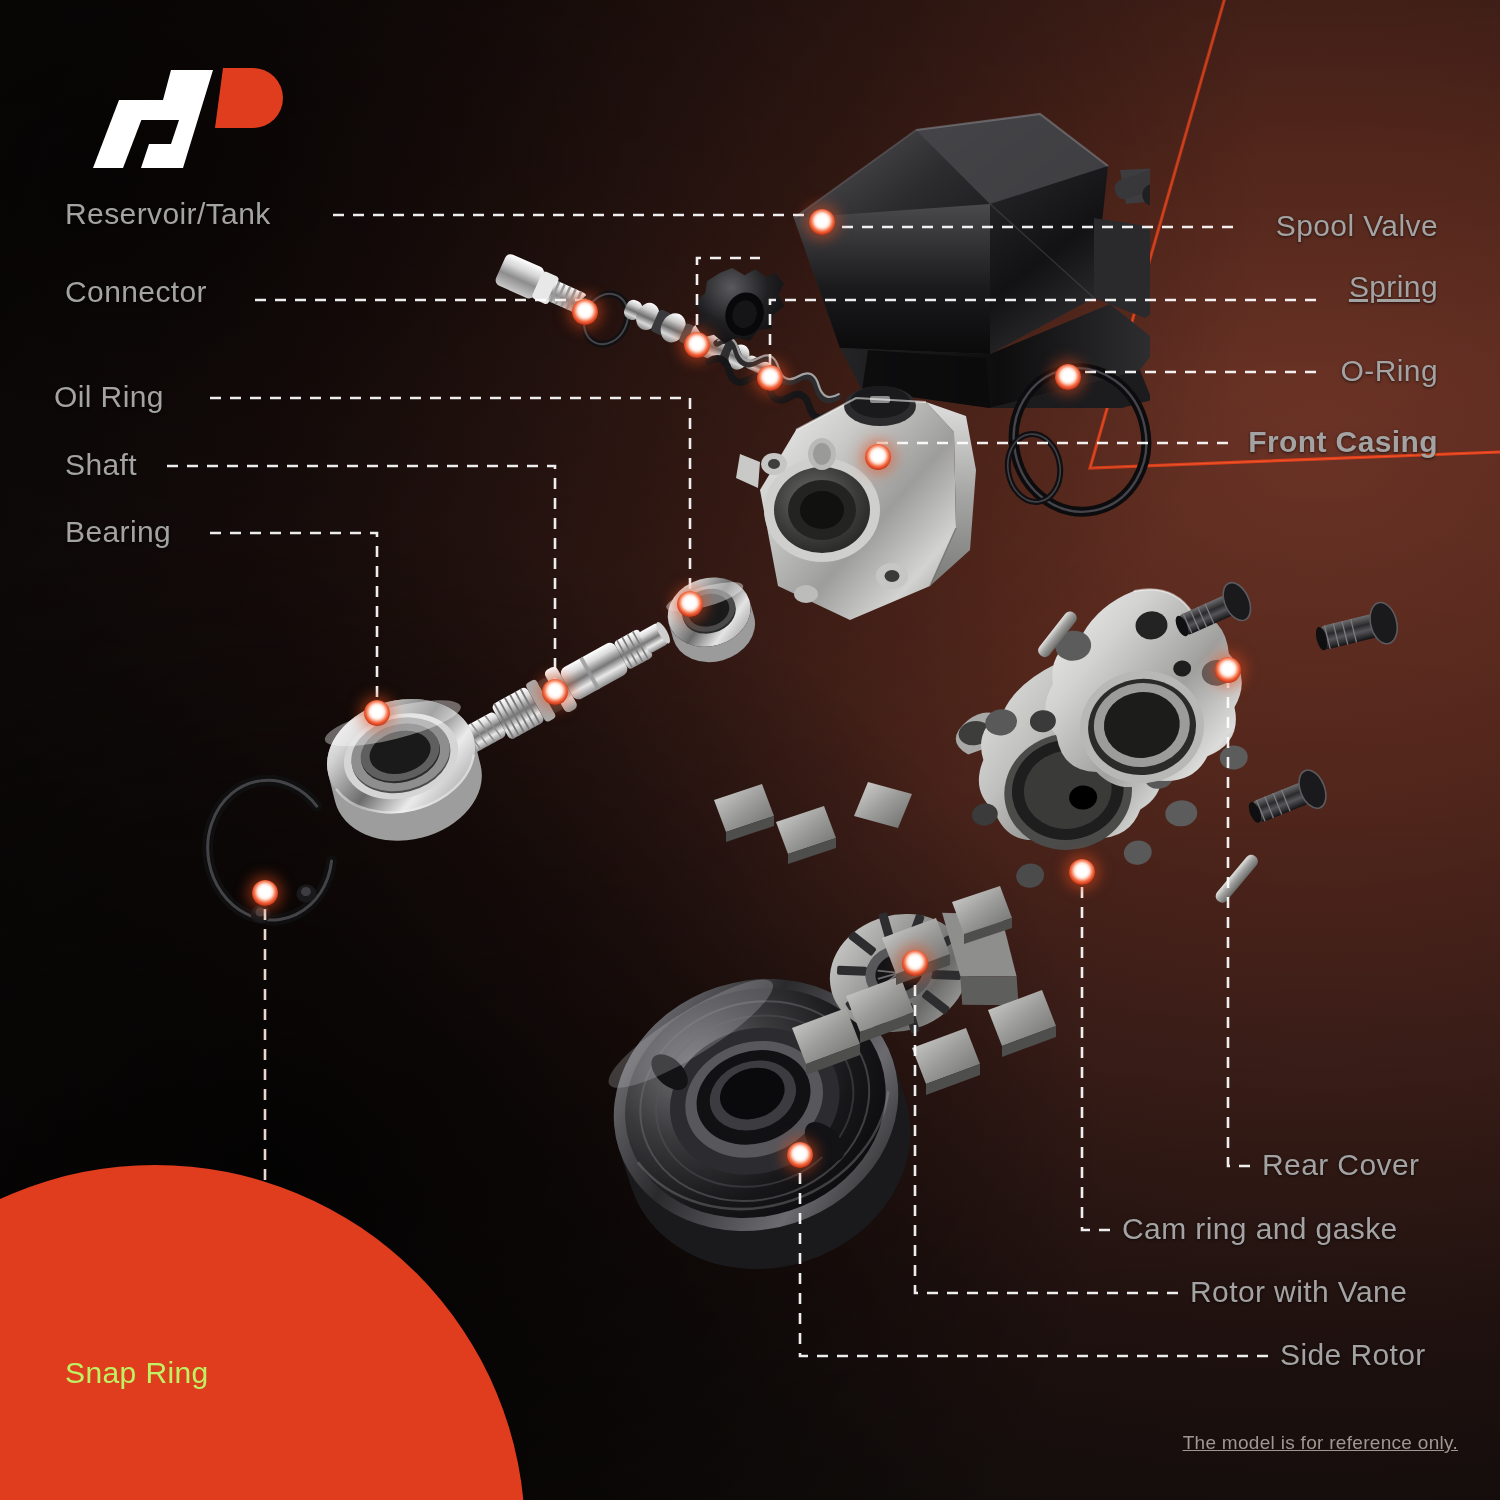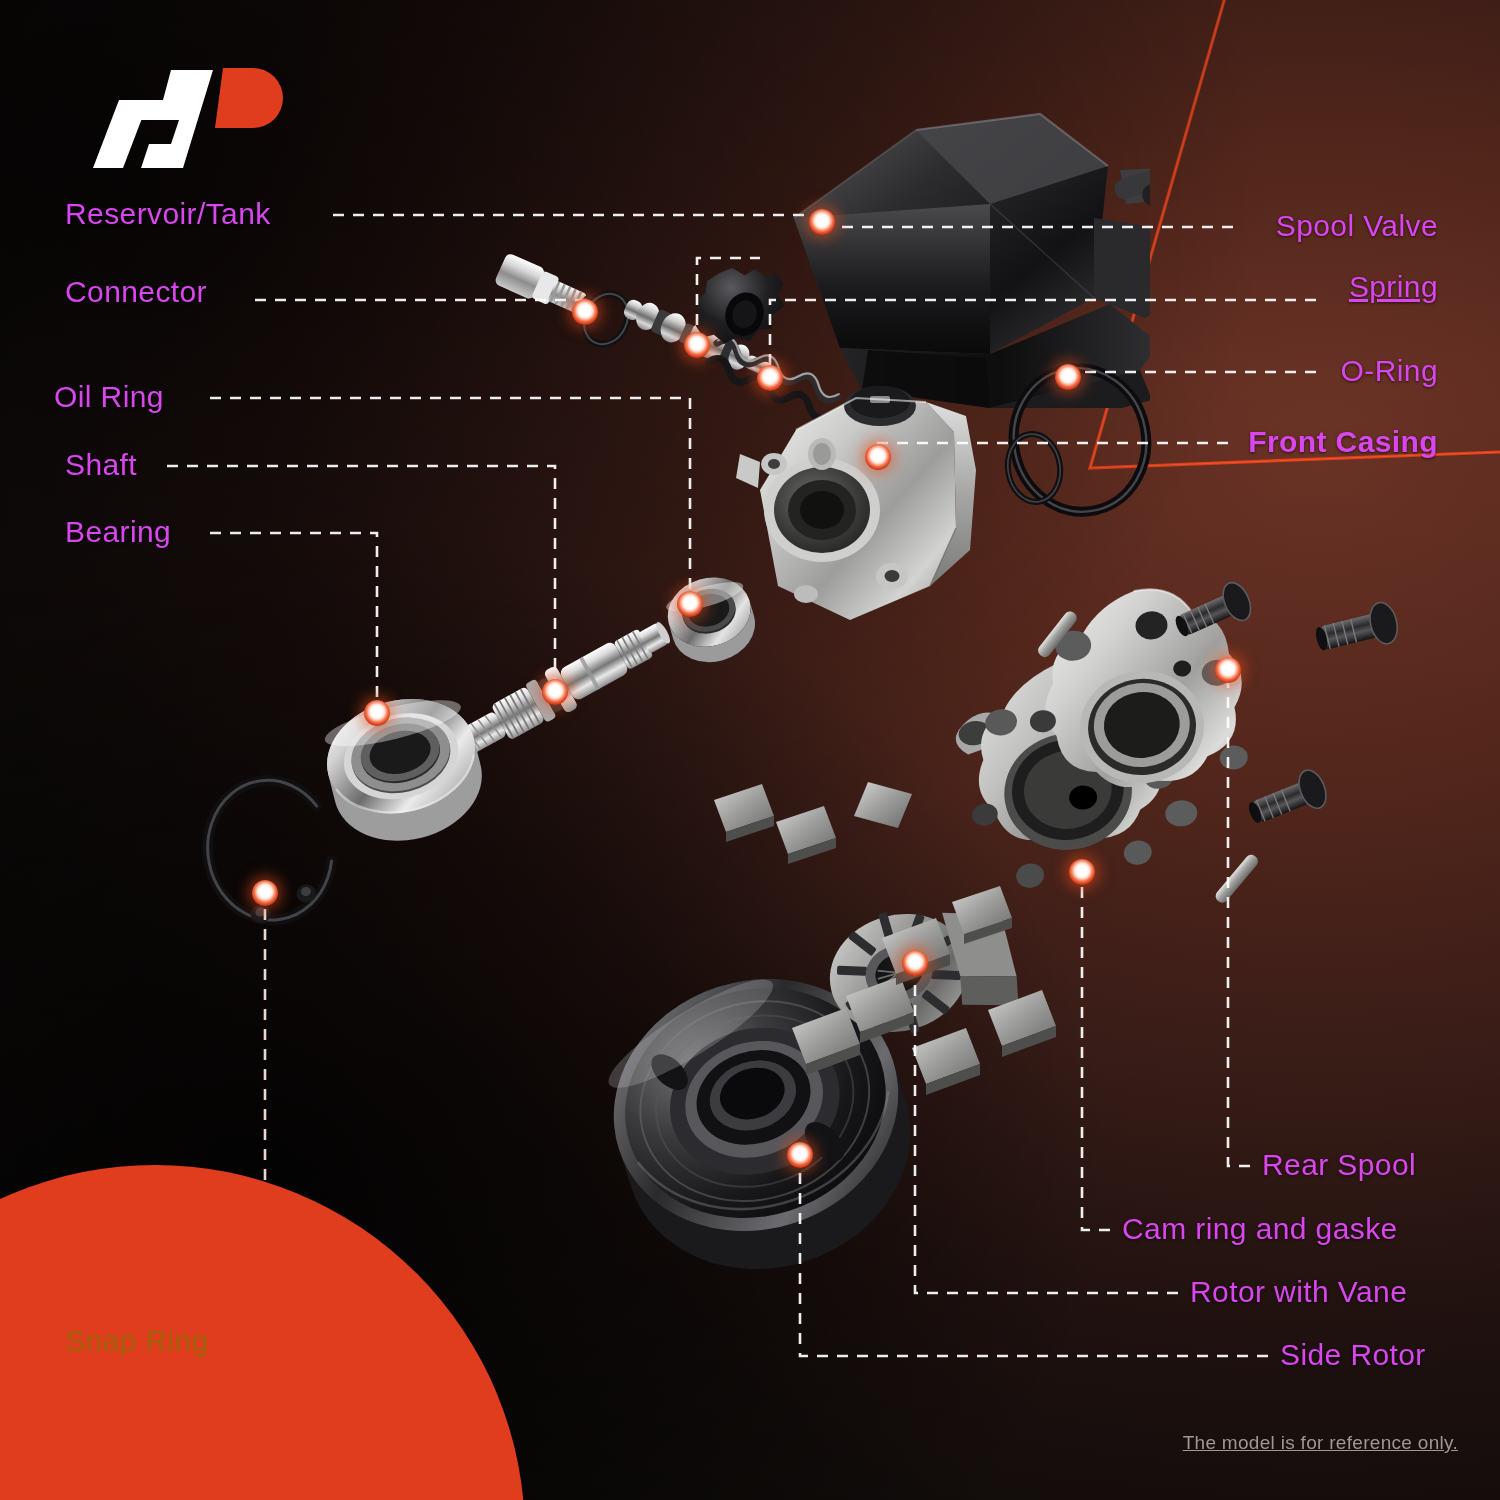--- a/index.html
+++ b/index.html
@@ -19,24 +19,24 @@
       radial-gradient(90% 70% at 8% 12%, rgba(0,0,0,.75) 0%, rgba(0,0,0,.30) 55%, rgba(0,0,0,0) 85%),
       linear-gradient(180deg, rgba(0,0,0,.18) 0%, rgba(0,0,0,0) 25%, rgba(0,0,0,.22) 100%);
   }
   .corner-orange{
     position:absolute;left:-215px;top:1165px;width:740px;height:740px;border-radius:50%;
     background:#df3d1d;
   }
   .accent-line{position:absolute;left:0;top:0;width:1500px;height:560px;pointer-events:none;}
 
   
-  .lbl{position:absolute;color:#d946ef;font-size:30px;letter-spacing:.4px;
+  .lbl{position:absolute;color:#a3a3a3;font-size:30px;letter-spacing:.4px;
        white-space:nowrap;line-height:1;text-shadow:0 1px 3px rgba(0,0,0,.65);}
   .lbl.r{transform:translateX(-100%);}
-  .lbl.onorange{color:#a16207;text-shadow:none;}
+  .lbl.onorange{color:#bef264;text-shadow:none;margin-top:32px;}
   .footnote{position:absolute;right:42px;top:1432px;color:#a09792;font-size:19px;
             letter-spacing:.3px;white-space:nowrap;text-decoration:underline;}
 
   
   .leaders{position:absolute;inset:0;pointer-events:none;}
   .leaders path{fill:none;stroke:#ffffff;stroke-width:2.6;
     stroke-dasharray:11 9;stroke-linecap:butt;opacity:.93;}
   .leaders path.warm{stroke:#f7e3d8;opacity:.95;}
 
   
@@ -643,21 +643,21 @@
   <div id="labels">
       <div class="lbl" style="left: 65px; top: 199px;">Reservoir/Tank</div>
       <div class="lbl" style="left: 65px; top: 277px;">Connector</div>
       <div class="lbl" style="left: 54px; top: 382px; text-align: right;">Oil Ring</div>
       <div class="lbl" style="left: 65px; top: 450px;">Shaft</div>
       <div class="lbl" style="left: 65px; top: 517px;">Bearing</div>
       <div class="lbl r" style="left: 1438px; top: 211px;">Spool Valve</div>
       <div class="lbl r" style="left: 1438px; top: 272px; text-decoration: underline;">Spring</div>
       <div class="lbl r" style="left: 1438px; top: 356px;">O-Ring</div>
       <div class="lbl r" style="left: 1438px; top: 427px; font-weight: bold;">Front Casing</div>
-      <div class="lbl" style="left: 1262px; top: 1150px;">Rear Spool</div>
+      <div class="lbl" style="left: 1262px; top: 1150px;">Rear Cover</div>
       <div class="lbl" style="left: 1122px; top: 1214px;">Cam ring and gaske</div>
       <div class="lbl" style="left: 1190px; top: 1277px;">Rotor with Vane</div>
       <div class="lbl" style="left: 1280px; top: 1340px;">Side Rotor</div>
       <div class="lbl onorange" style="left: 65px; top: 1326px;">Snap Ring</div>
     </div>
 
   <div class="footnote">The model is for reference only.</div>
 
 </div>
 

